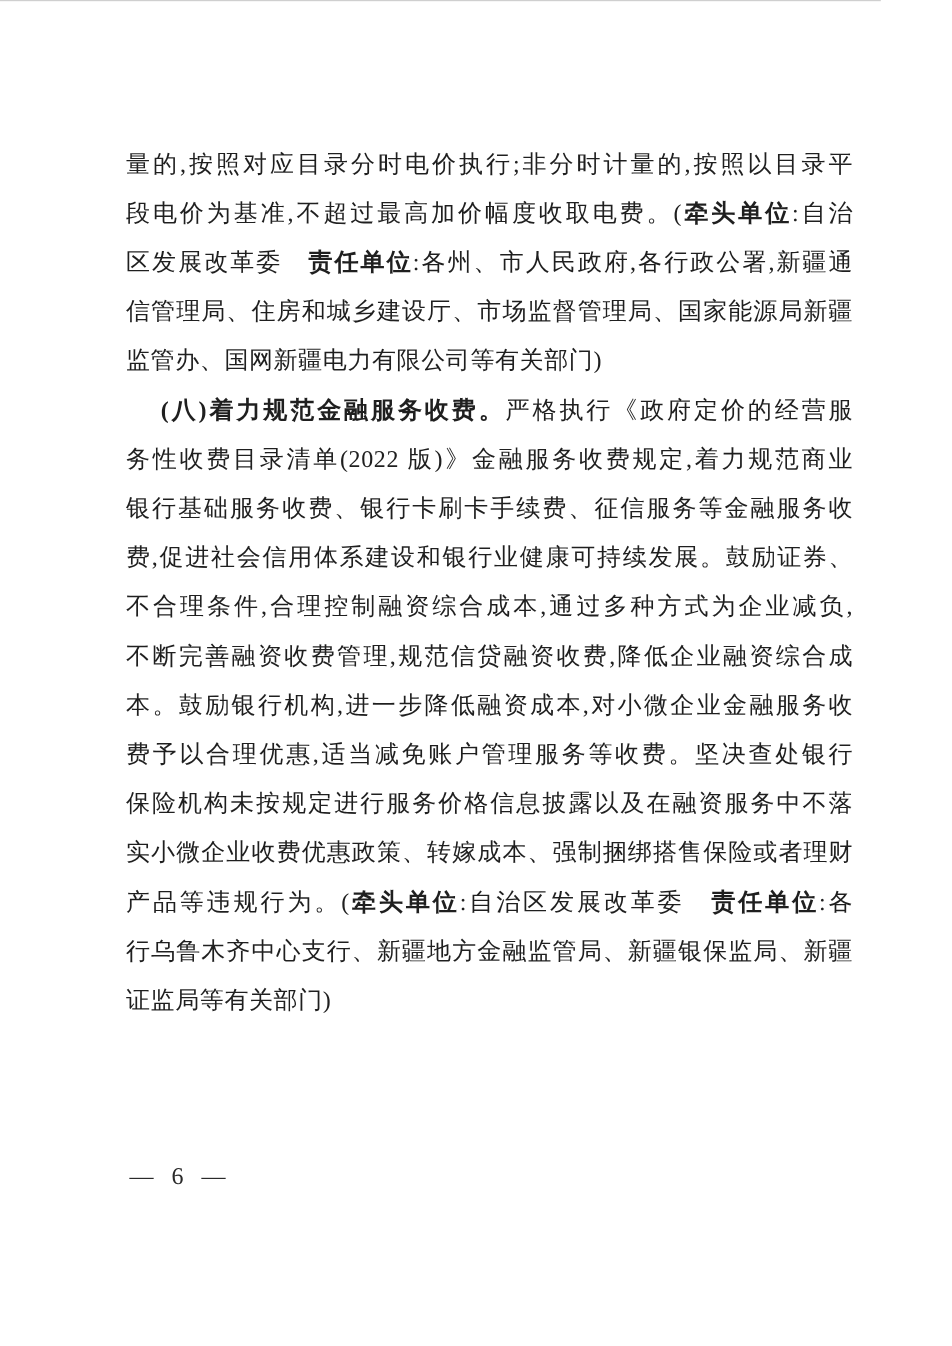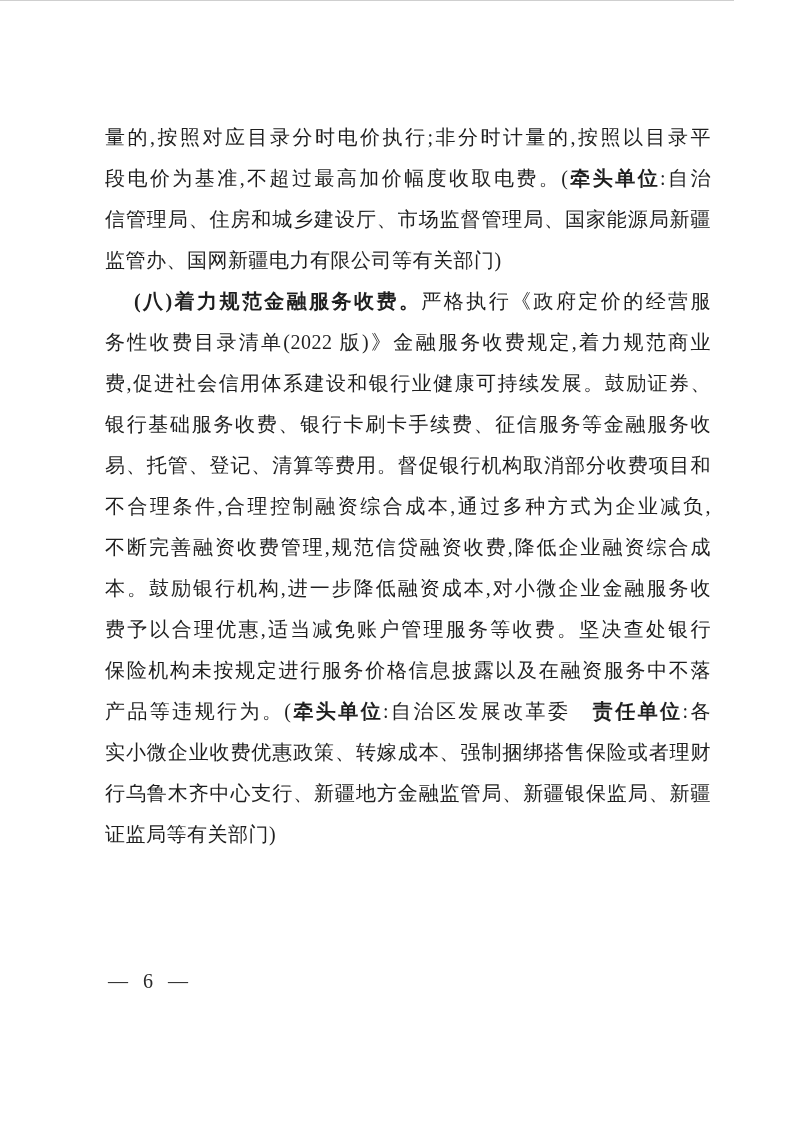--- a/index.html
+++ b/index.html
@@ -52,31 +52,31 @@
     color: #2a2a2a;
   }
 </style>
 </head>
 <body>
 
 <div class="page">
   <div class="doc-body">
       <div class="line"><span class="seg-body">量的,按照对应目录分时电价执行;非分时计量的,按照以目录平</span></div>
       <div class="line"><span class="seg-body">段电价为基准,不超过最高加价幅度收取电费。</span><span class="seg-kai">(</span><span class="seg-kai-bold">牵头单位</span><span class="seg-kai">:自治</span></div>
+      <div class="line"><span class="seg-kai">区发展改革委　</span><span class="seg-kai-bold">责任单位</span><span class="seg-kai">:各州、市人民政府,各行政公署,新疆通</span></div>
       <div class="line"><span class="seg-kai">信管理局、住房和城乡建设厅、市场监督管理局、国家能源局新疆</span></div>
       <div class="line end"><span class="seg-kai">监管办、国网新疆电力有限公司等有关部门)</span></div>
       <div class="line indent"><span class="seg-bold">(八)着力规范金融服务收费。</span><span class="seg-body">严格执行《政府定价的经营服</span></div>
       <div class="line"><span class="seg-body">务性收费目录清单(2022 版)》金融服务收费规定,着力规范商业</span></div>
+      <div class="line"><span class="seg-body">银行基础服务收费、银行卡刷卡手续费、征信服务等金融服务收</span></div>
       <div class="line"><span class="seg-body">费,促进社会信用体系建设和银行业健康可持续发展。鼓励证券、</span></div>
-      <div class="line"><span class="seg-body">银行基础服务收费、银行卡刷卡手续费、征信服务等金融服务收</span></div>
-      <div class="line"><span class="seg-body">易、托管、登记、清算等费用。督促银行机构取消部分收费项目和</span></div>
       <div class="line"><span class="seg-body">不合理条件,合理控制融资综合成本,通过多种方式为企业减负,</span></div>
       <div class="line"><span class="seg-body">不断完善融资收费管理,规范信贷融资收费,降低企业融资综合成</span></div>
       <div class="line"><span class="seg-body">本。鼓励银行机构,进一步降低融资成本,对小微企业金融服务收</span></div>
       <div class="line"><span class="seg-body">费予以合理优惠,适当减免账户管理服务等收费。坚决查处银行</span></div>
       <div class="line"><span class="seg-body">保险机构未按规定进行服务价格信息披露以及在融资服务中不落</span></div>
+      <div class="line"><span class="seg-body">实小微企业收费优惠政策、转嫁成本、强制捆绑搭售保险或者理财</span></div>
       <div class="line"><span class="seg-body">产品等违规行为。</span><span class="seg-kai">(</span><span class="seg-kai-bold">牵头单位</span><span class="seg-kai">:自治区发展改革委　</span><span class="seg-kai-bold">责任单位</span><span class="seg-kai">:各</span></div>
-      <div class="line"><span class="seg-body">实小微企业收费优惠政策、转嫁成本、强制捆绑搭售保险或者理财</span></div>
       <div class="line"><span class="seg-kai">行乌鲁木齐中心支行、新疆地方金融监管局、新疆银保监局、新疆</span></div>
       <div class="line end"><span class="seg-kai">证监局等有关部门)</span></div>
     </div>
   <div class="page-footer">— 6 —</div>
 </div>
 
 </body></html>

